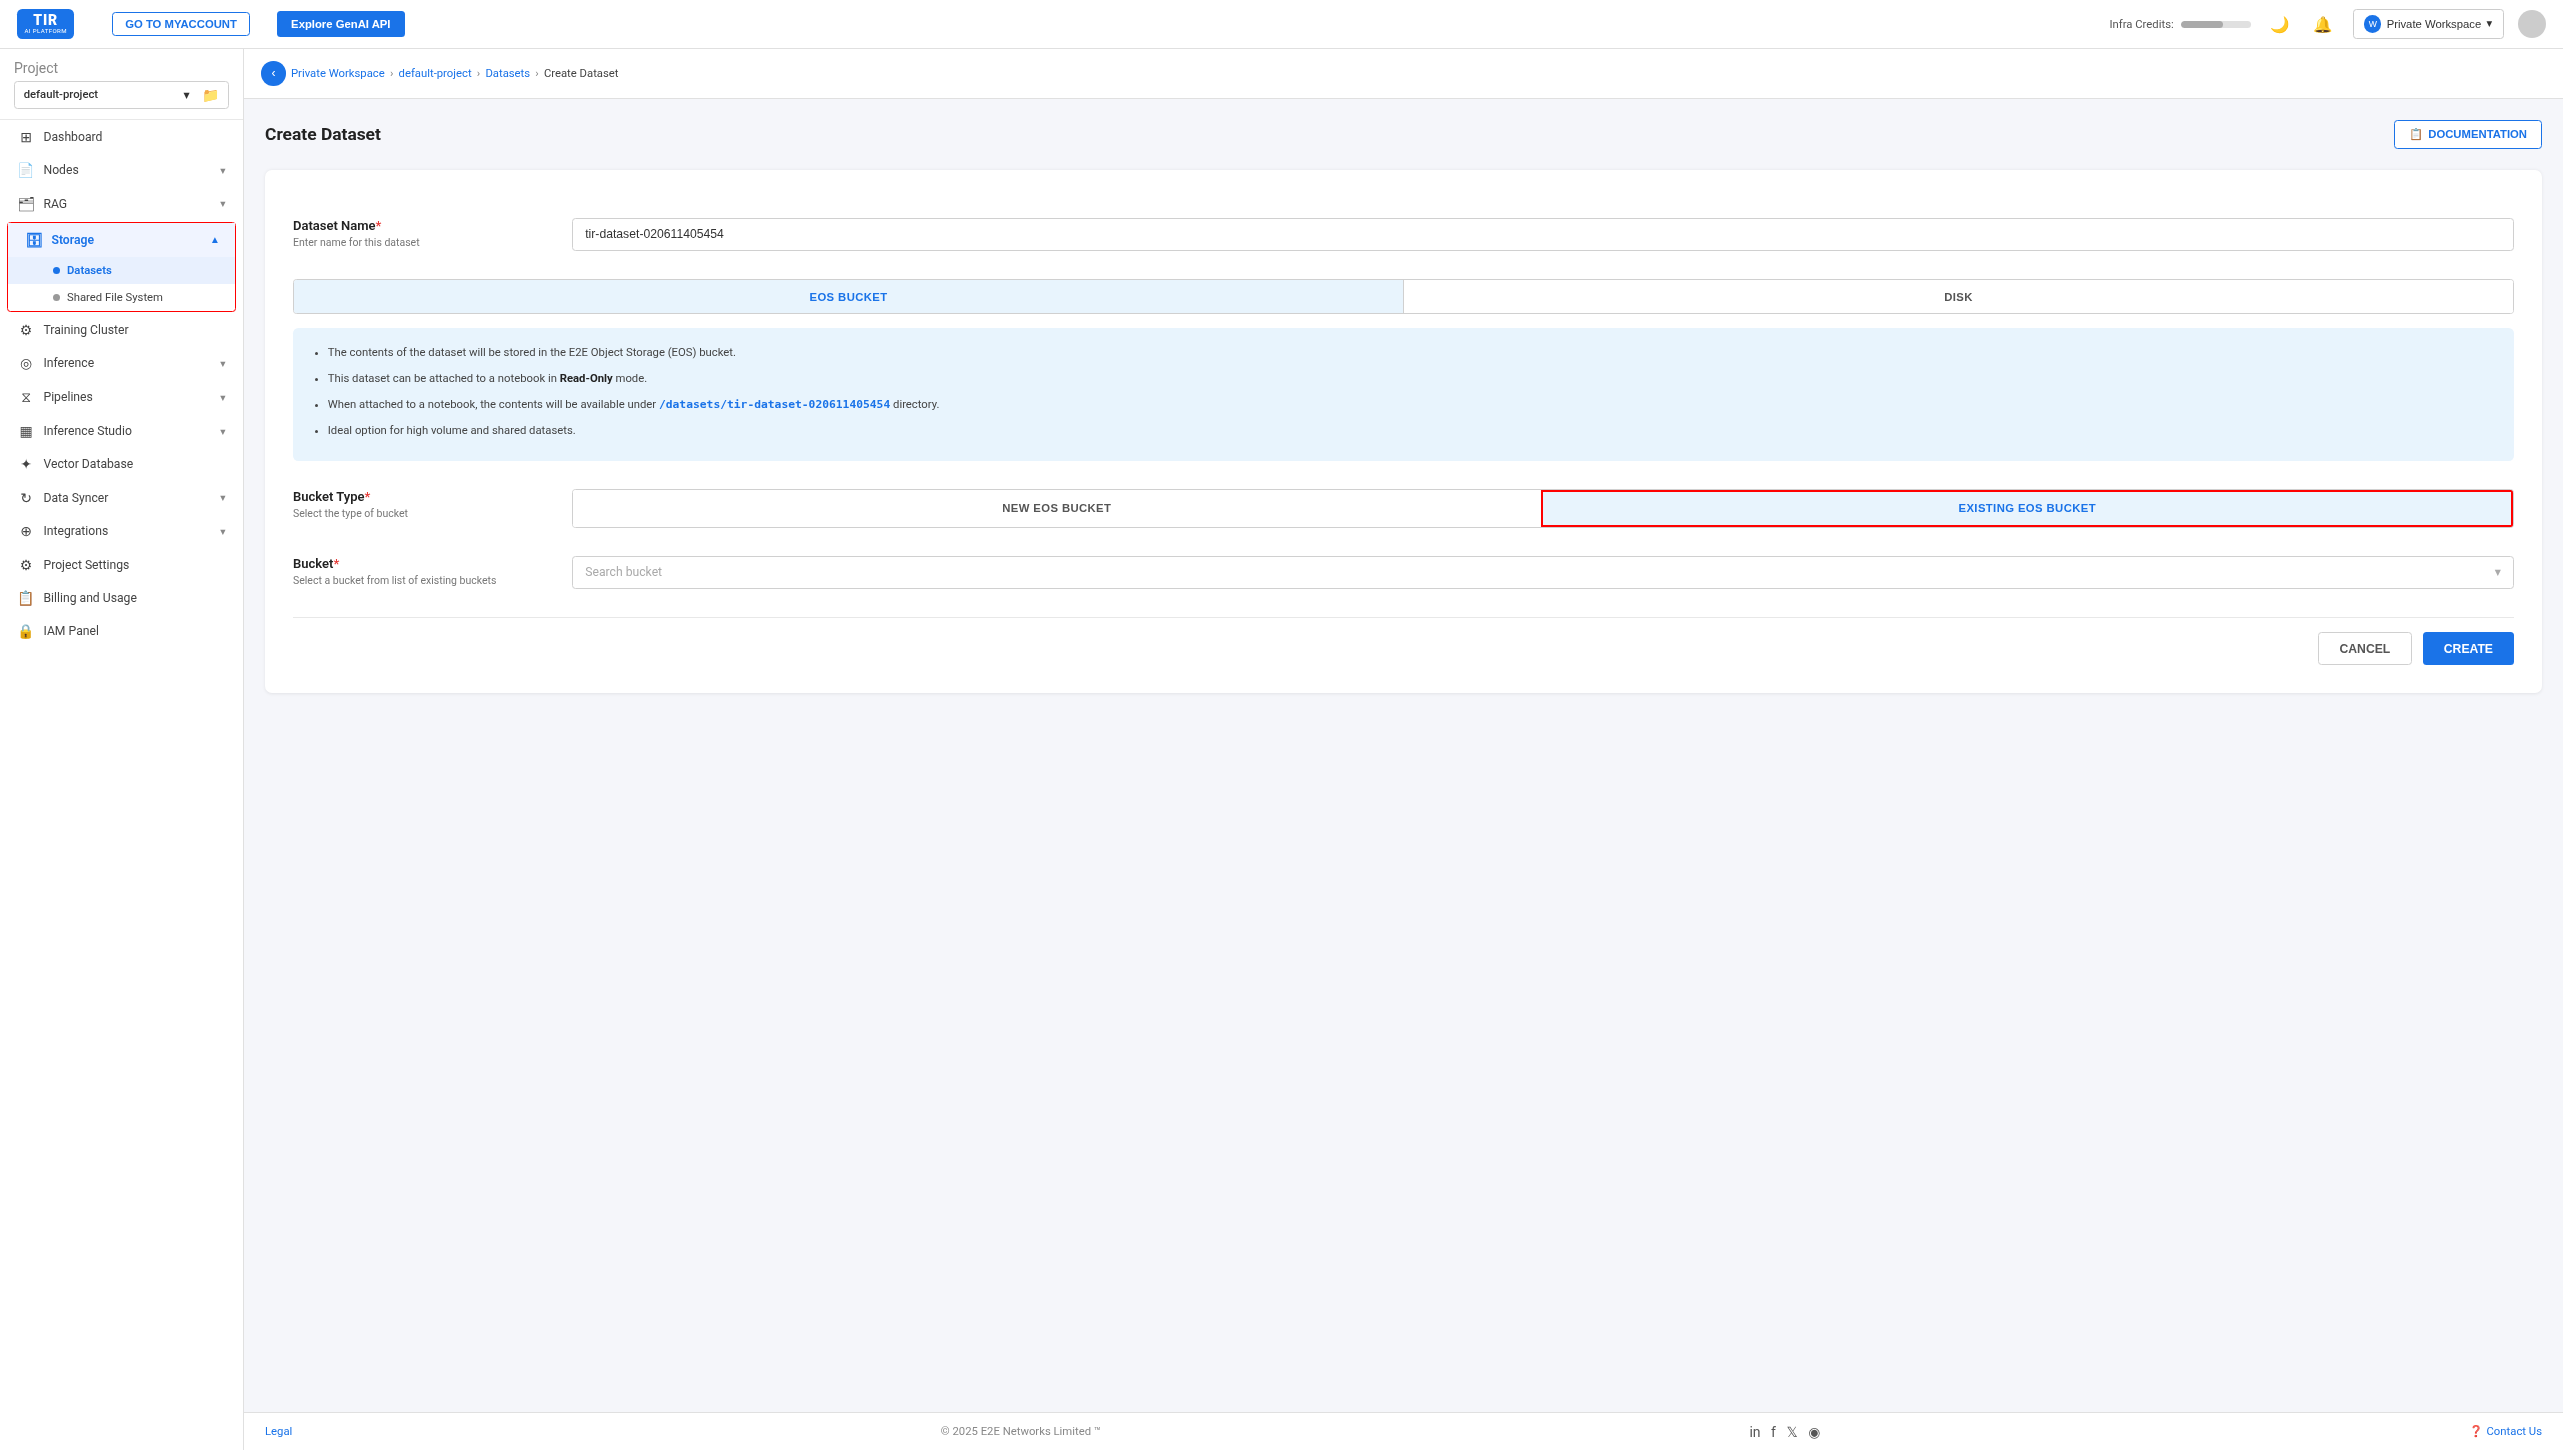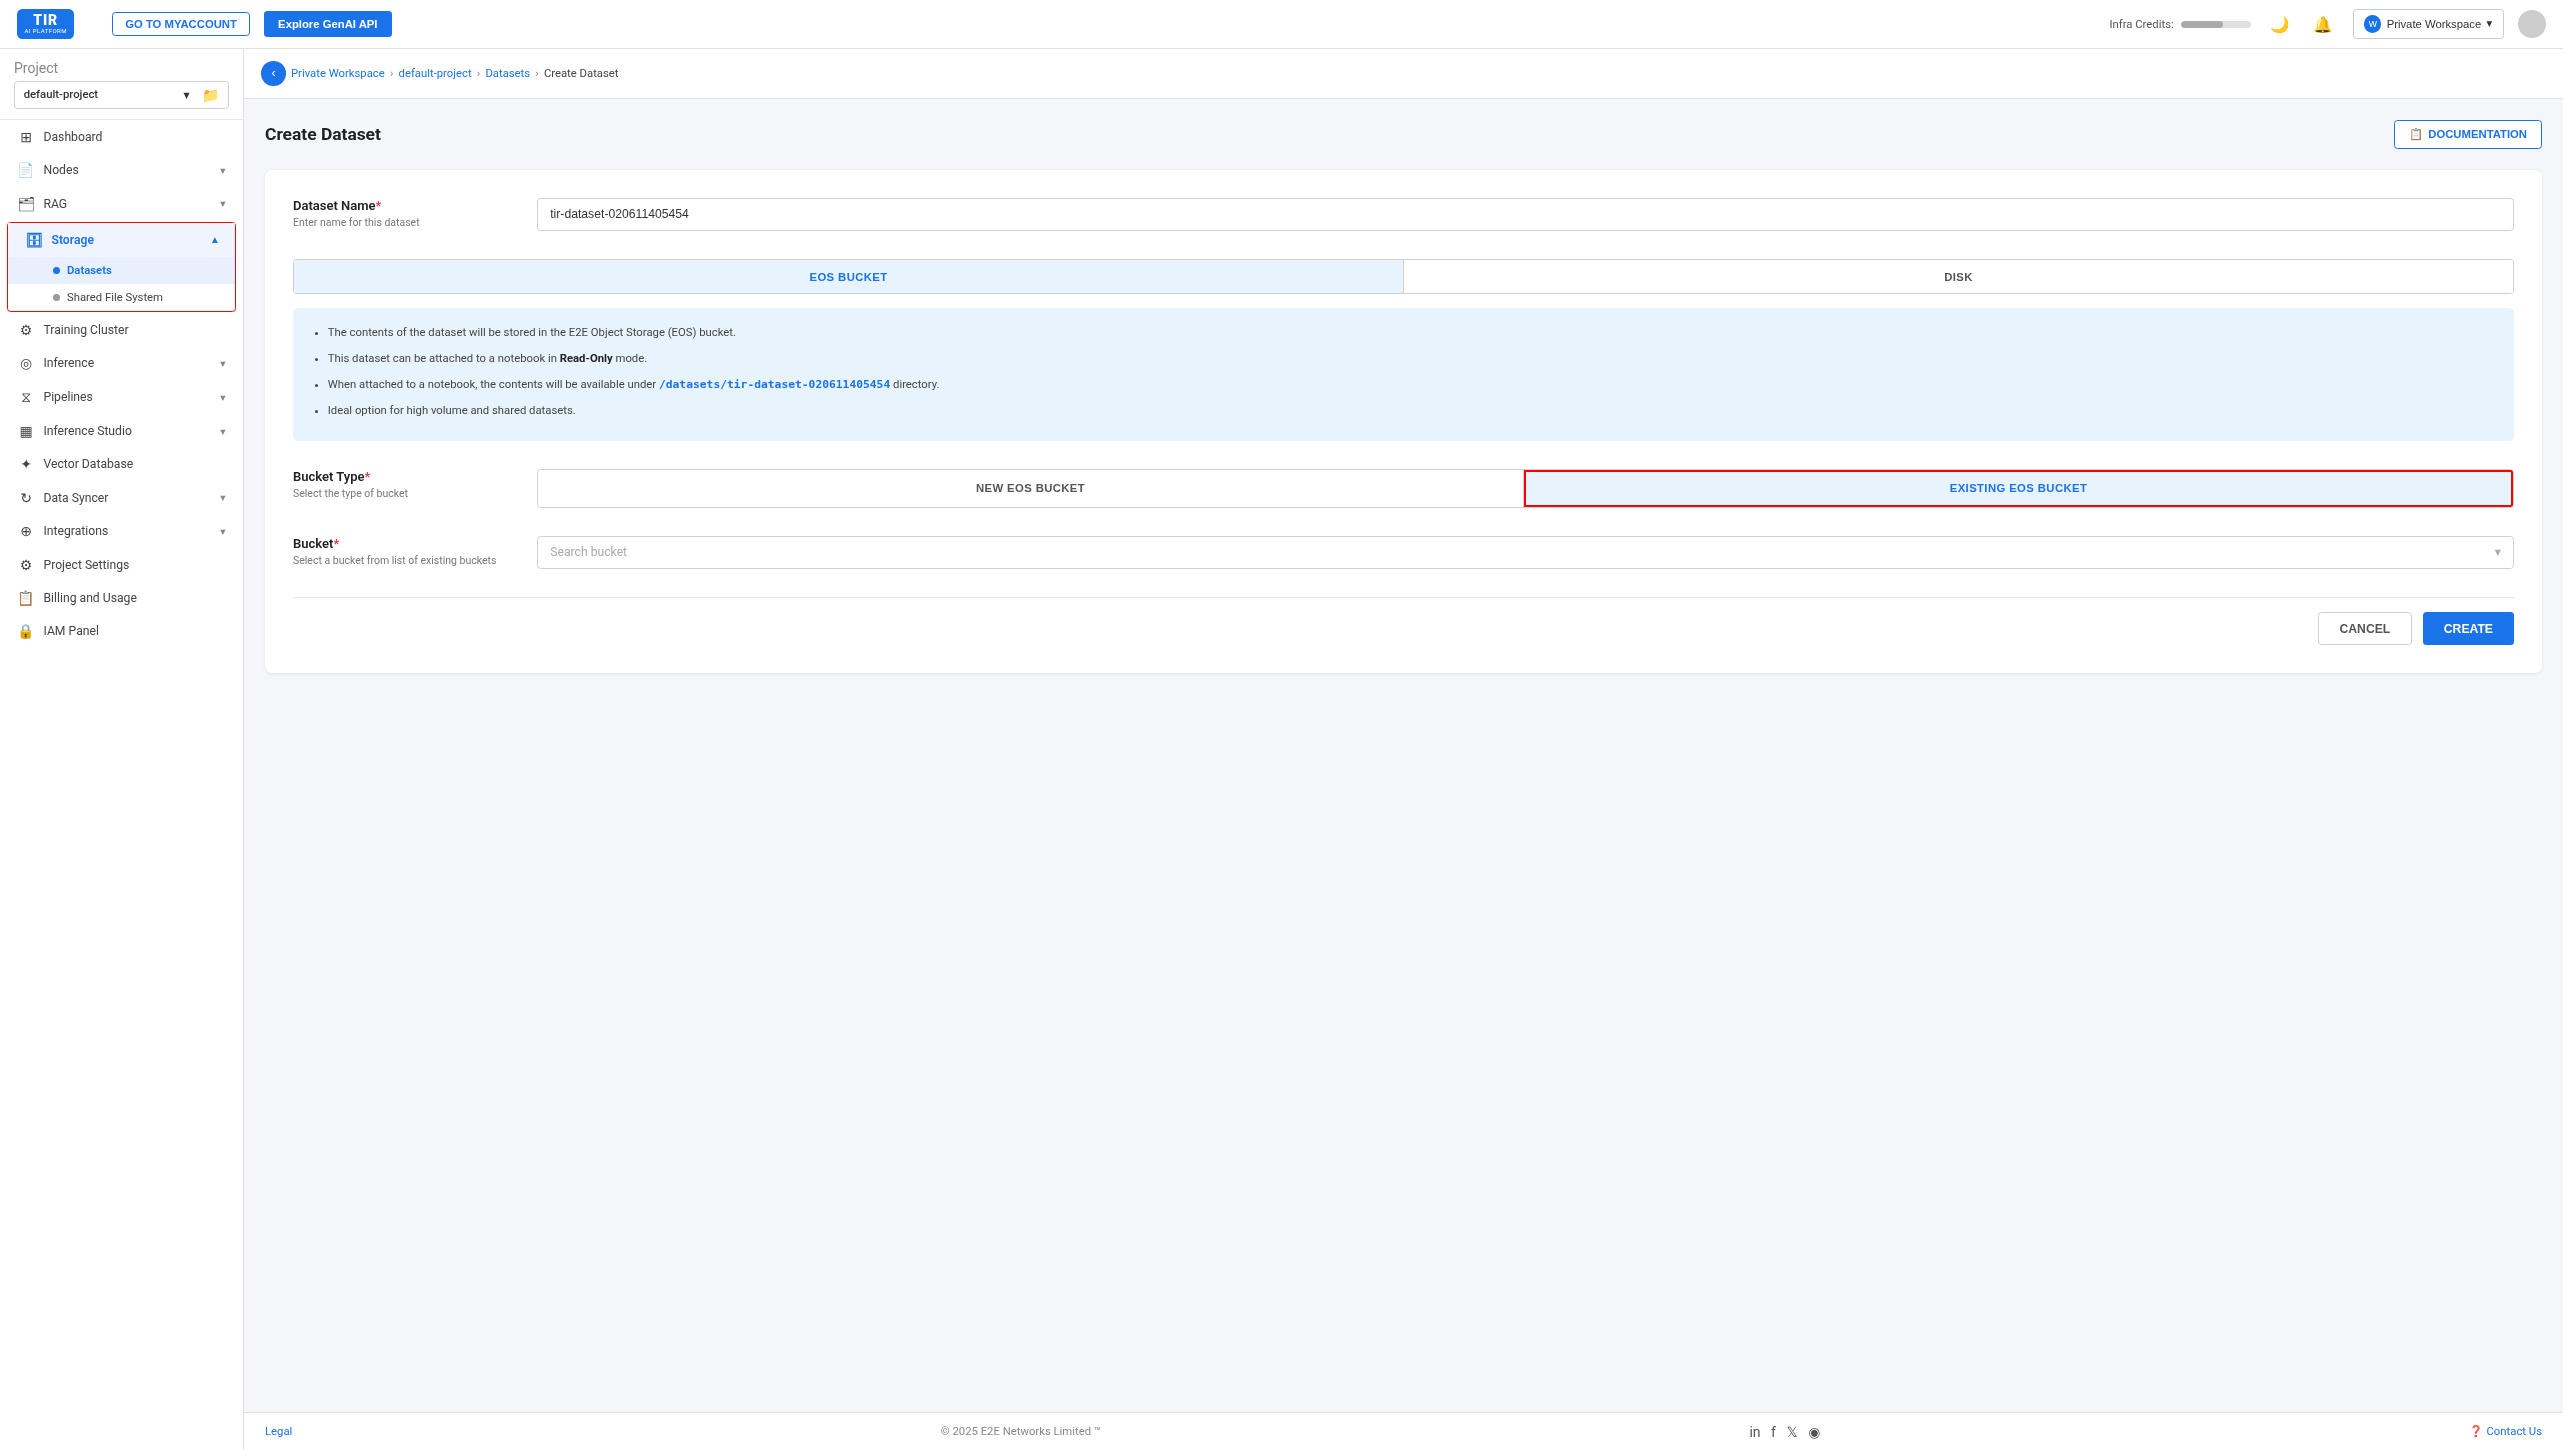--- a/index.html
+++ b/index.html
@@ -5,21 +5,21 @@
     * { box-sizing: border-box; margin: 0; padding: 0; }
     body { font-family: -apple-system, BlinkMacSystemFont, 'Segoe UI', Roboto, sans-serif; background: #f5f6fa; color: #333; font-size: 12.2px; }
 
     
     .topnav {
       display: flex; align-items: center; background: #fff; border-bottom: 0.9px solid #e0e0e0;
       padding: 0 17.4px; height: 49px; gap: 14px;
     }
     .logo-area { display: flex; gap: 7px; margin-right: 24px; }
     .btn-myaccount { border: 0.9px solid #1a73e8; color: #1a73e8; background: #fff; padding: 5.2px 12.2px; border-radius: 3.5px; cursor: pointer; font-size: 11.3px; font-weight: 600; }
-    .btn-genai { background: #1a73e8; color: #fff; border: none; padding: 7px 14px; border-radius: 3.5px; cursor: pointer; font-size: 11.3px; font-weight: 600; }
+    .btn-genai { background: #1a73e8; color: #fff; border: none; padding: 7px 14px; border-radius: 3.5px; cursor: pointer; font-size: 11.3px; font-weight: 600; margin-left: 13px; }
     .nav-spacer { flex: 1; }
     .infra-credits { display: flex; align-items: center; gap: 7px; color: #555; font-size: 11.3px; }
     .credits-bar { width: 70px; height: 7px; background: #e0e0e0; border-radius: 3.5px; overflow: hidden; }
     .credits-fill { height: 100%; width: 60%; background: #aaa; border-radius: 3.5px; }
     .icon-btn { background: none; border: none; cursor: pointer; padding: 5.2px; font-size: 15.7px; color: #555; }
     .workspace-btn {
       display: flex; align-items: center; gap: 5.2px; border: 0.9px solid #ccc; background: #fff;
       padding: 5.2px 10.5px; border-radius: 3.5px; cursor: pointer; font-size: 11.3px; color: #333;
     }
     .workspace-icon { width: 17.4px; height: 17.4px; border-radius: 50%; background: #1a73e8; display: flex; align-items: center; justify-content: center; color: #fff; font-size: 8.7px; }
@@ -77,21 +77,21 @@
     .content-area { flex: 1; overflow-y: auto; padding: 21px; background: #f5f6fa; }
     .page-header { display: flex; align-items: center; justify-content: space-between; margin-bottom: 21px; }
     .page-title { font-size: 17.4px; font-weight: 700; color: #222; }
     .doc-btn {
       display: flex; align-items: center; gap: 5.2px; border: 0.9px solid #1a73e8; color: #1a73e8;
       background: #fff; padding: 7px 14px; border-radius: 3.5px; cursor: pointer; font-size: 11.3px; font-weight: 600;
     }
 
     .form-card { background: #fff; border-radius: 7px; padding: 28px; box-shadow: 0 0.9px 3.5px rgba(0,0,0,0.08); }
 
-    .form-row { display: flex; margin-bottom: 28px; }
+    .form-row { display: flex; gap: 35px; margin-bottom: 28px; margin-top: 20px; }
     .form-label-col { width: 244px; flex-shrink: 0; }
     .form-field-col { flex: 1; }
     .field-title { font-size: 13px; font-weight: 600; color: #222; margin-bottom: 3.5px; }
     .required { color: #e53935; }
     .field-desc { font-size: 10.5px; color: #777; }
 
     .text-input {
       width: 100%; border: 0.9px solid #d0d0d0; border-radius: 3.5px; padding: 8.7px 12.2px;
       font-size: 12.2px; color: #333; outline: none;
     }

